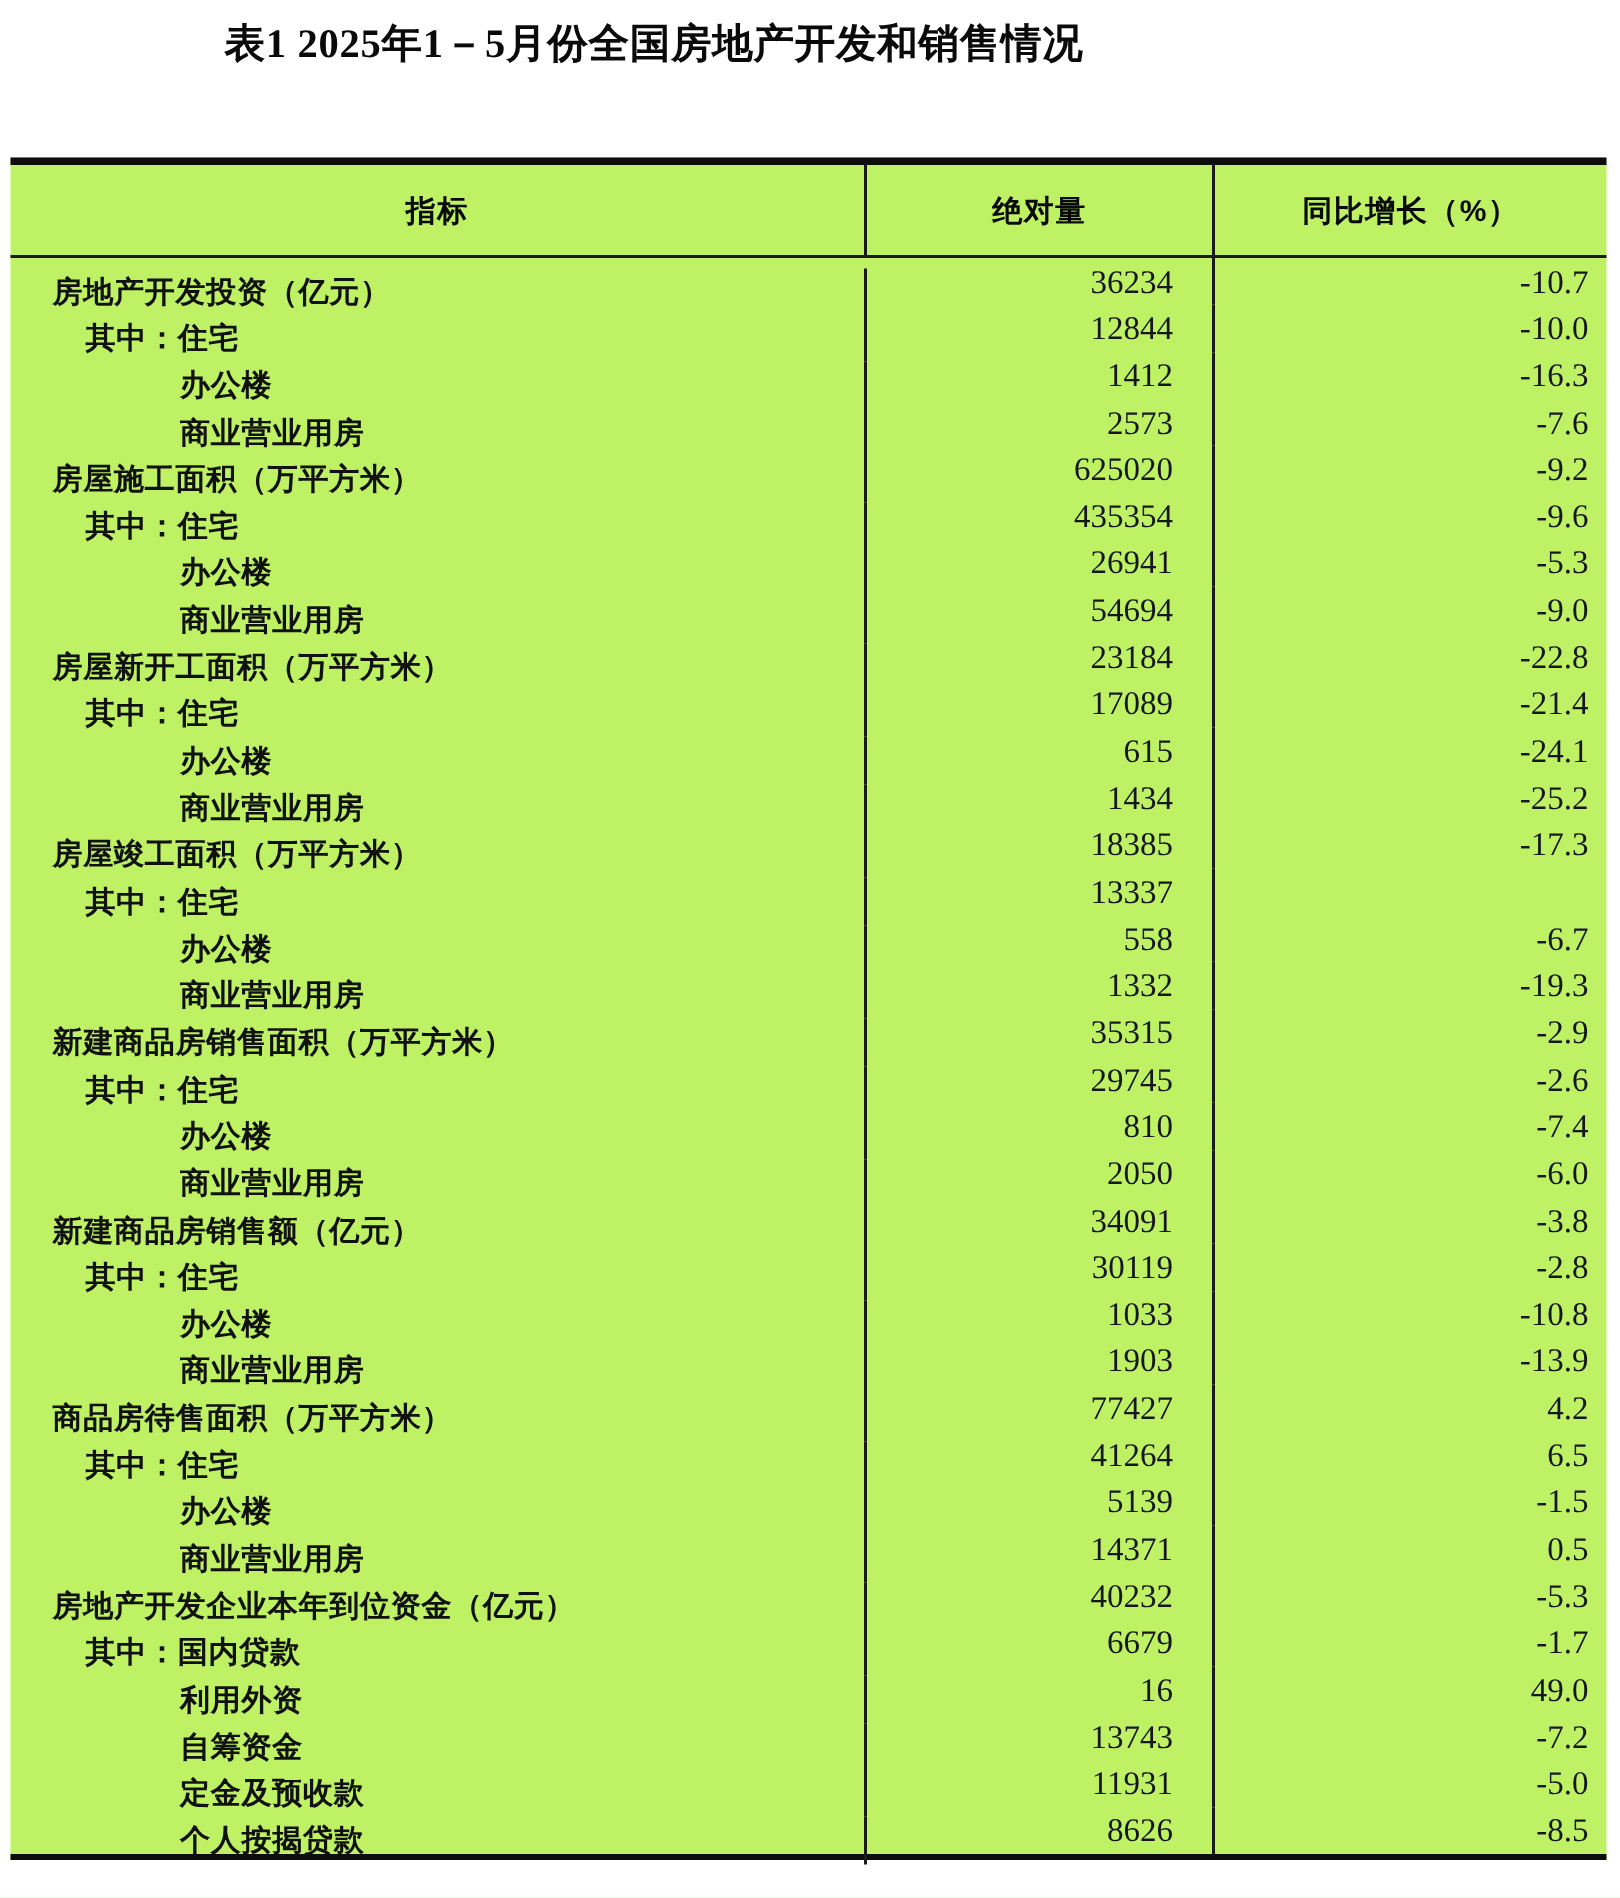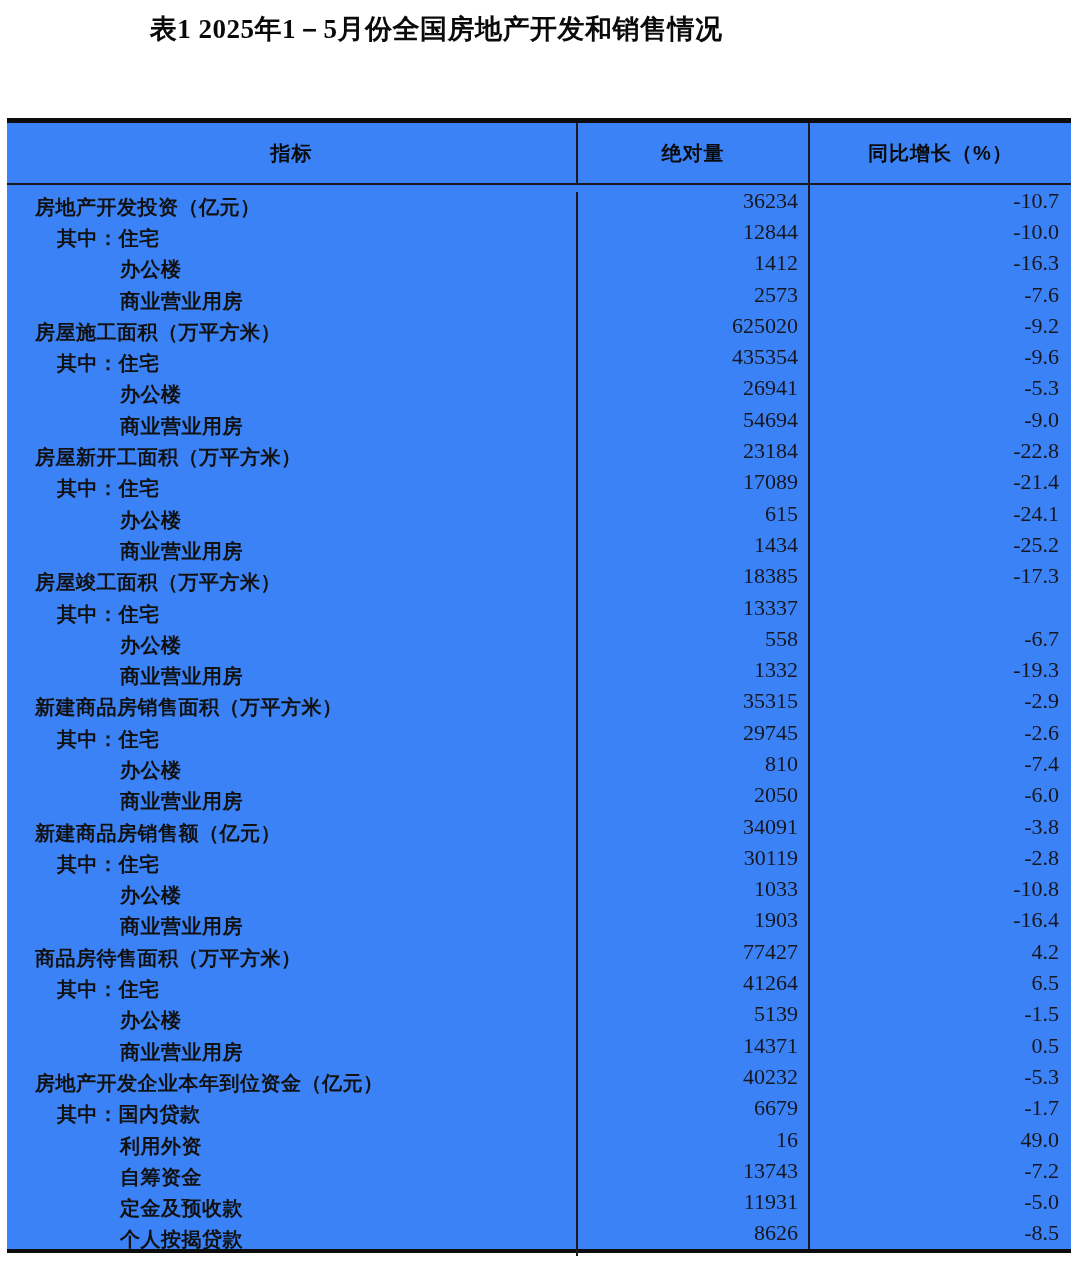--- a/index.html
+++ b/index.html
@@ -13,24 +13,24 @@
   }
   .page-title {
     position:absolute; left:0; top:11px; width:872px;
     text-align:center;
     font-size:27px; font-weight:700;
     letter-spacing:0.5px;
     color:#0a0a0a;
     font-family:"Liberation Serif", serif;
   }
   .stat-table {
-    position:absolute; left:7px; top:118px; width:1064px;
+    position:absolute; left:7px; top:105px; width:1064px;
     border-top:5px solid #0d0d0d;
     border-bottom:4px solid #0d0d0d;
-    background:#3b82f6;
+    background:#bef264;
   }
   .t-row {
     display:grid;
     grid-template-columns:571px 232px 261px;
     align-items:center;
   }
   .t-row > .c1, .t-row > .c2 { border-right:2px solid #1a1a1a; height:100%; }
   .head-row {
     height:62px;
     border-bottom:2px solid #1a1a1a;
@@ -51,21 +51,21 @@
   .indent-0 { padding-left:28px; }
   .indent-1 { padding-left:50px; }
   .indent-2 { padding-left:113px; }
   .cell-num {
     font-family:"Liberation Serif", serif;
     font-size:22px; font-weight:400; color:#16161f;
     text-align:right;
     display:flex; align-items:center; justify-content:flex-end;
     white-space:nowrap;
   }
-  .cell-value { padding-right:10px; }
+  .cell-value { padding-right:26px; }
   .cell-growth { padding-right:12px; }
 </style>
 </head>
 <body>
 
 <div class="page-title">表1  2025年1－5月份全国房地产开发和销售情况</div>
 
 <div class="stat-table">
   <div class="t-row head-row">
     <div class="c1 head-cell">指标</div>
@@ -206,21 +206,21 @@
 
   <div class="t-row body-row">
     <div class="c1 cell-label indent-2">办公楼</div>
     <div class="c2 cell-num cell-value">1033</div>
     <div class="c3 cell-num cell-growth">-10.8</div>
   </div>
 
   <div class="t-row body-row">
     <div class="c1 cell-label indent-2">商业营业用房</div>
     <div class="c2 cell-num cell-value">1903</div>
-    <div class="c3 cell-num cell-growth">-16.4</div>
+    <div class="c3 cell-num cell-growth">-13.9</div>
   </div>
 
   <div class="t-row body-row">
     <div class="c1 cell-label indent-0">商品房待售面积（万平方米）</div>
     <div class="c2 cell-num cell-value">77427</div>
     <div class="c3 cell-num cell-growth">4.2</div>
   </div>
 
   <div class="t-row body-row">
     <div class="c1 cell-label indent-1">其中：住宅</div>

